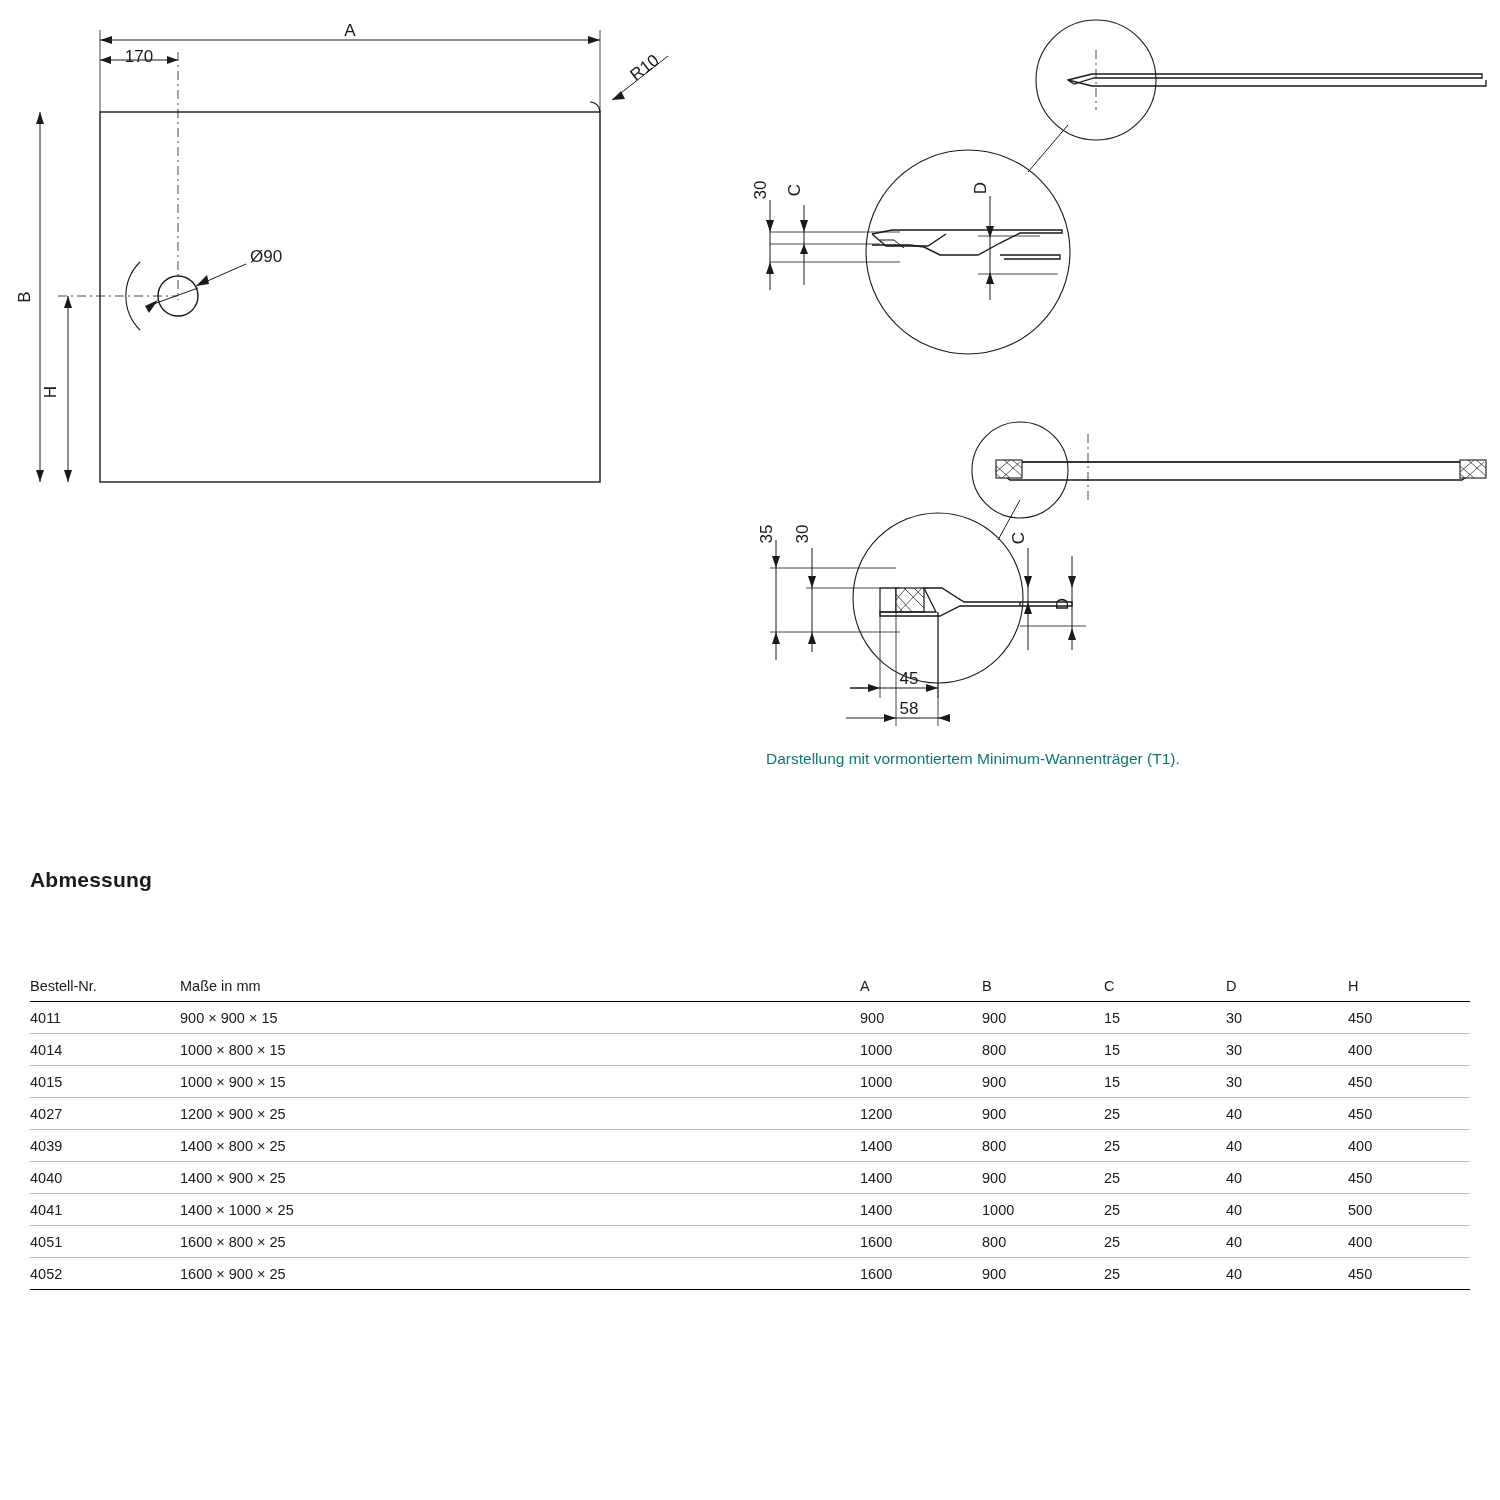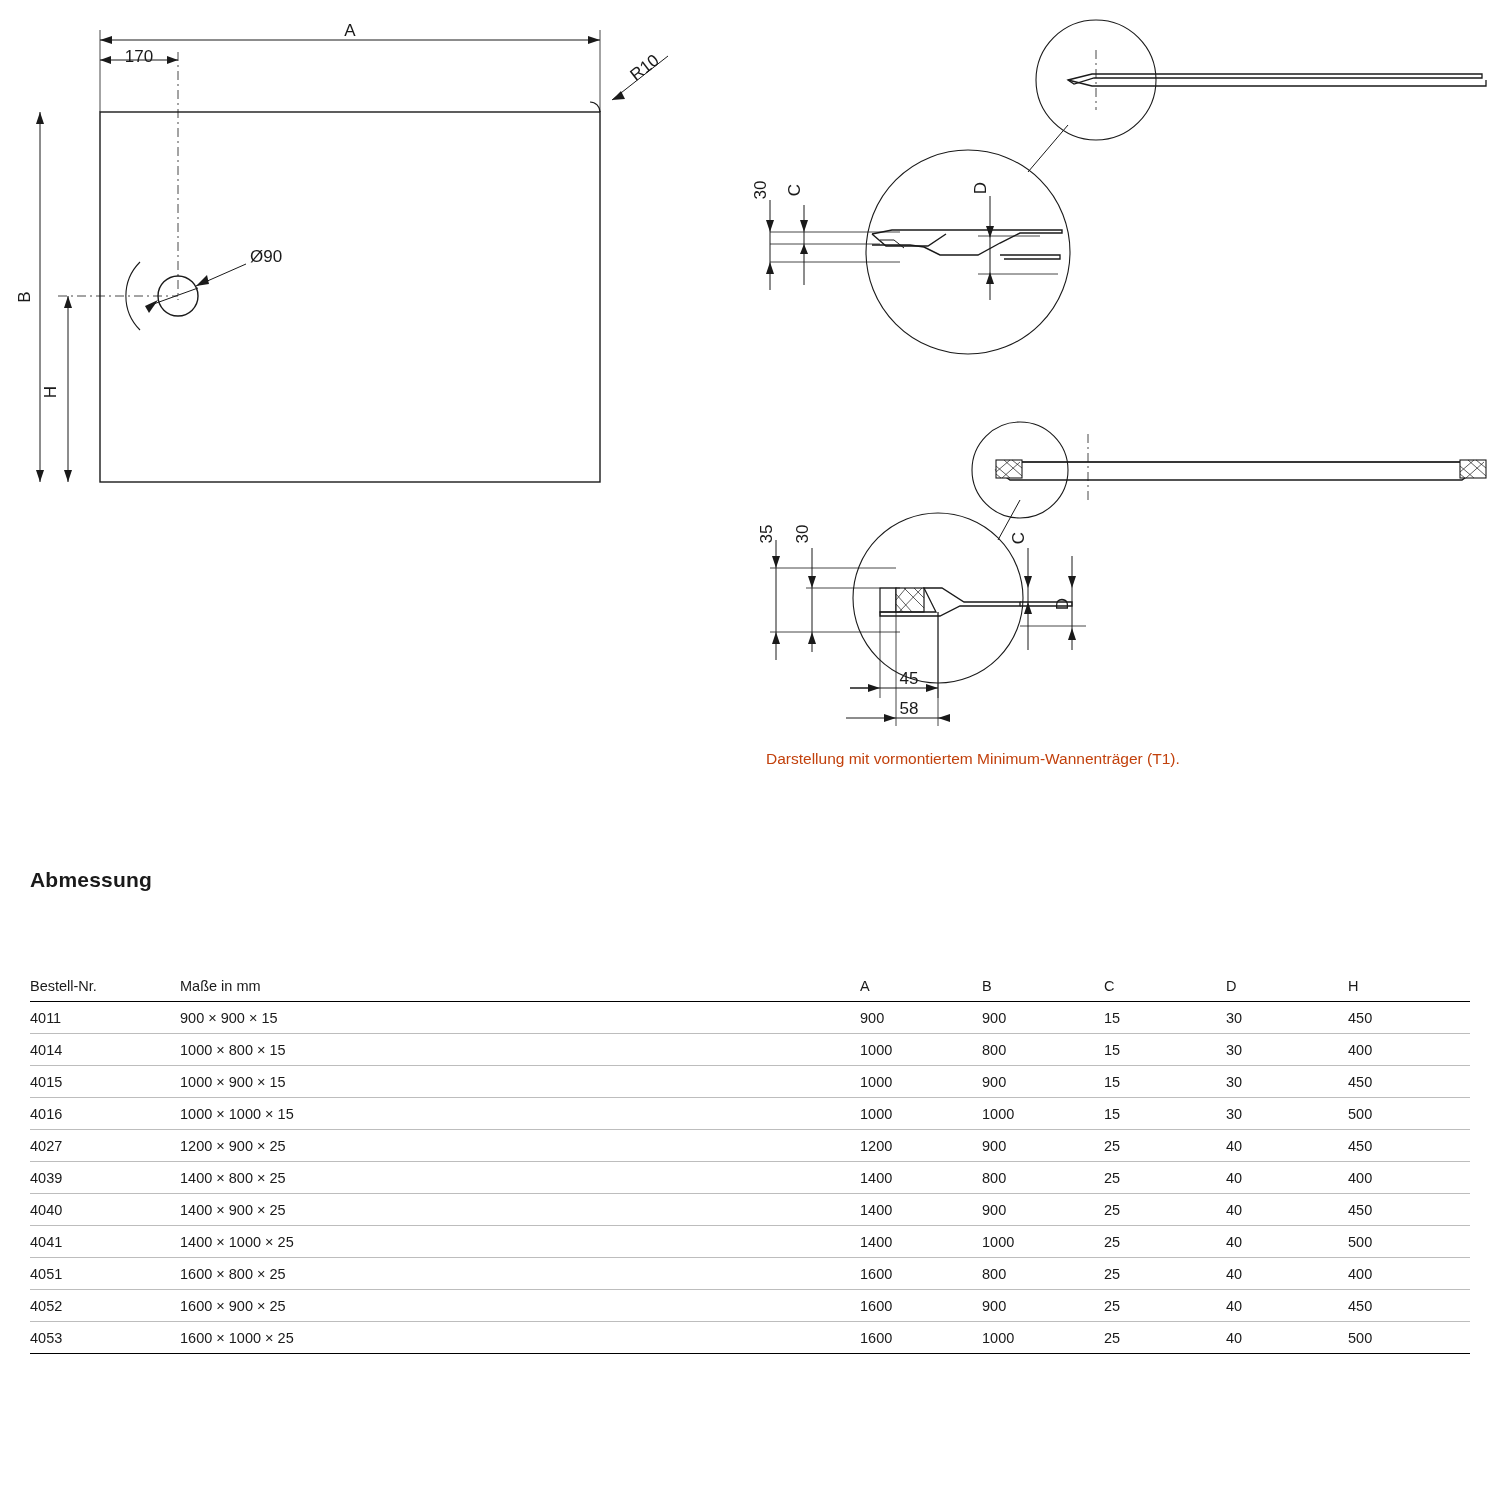--- a/index.html
+++ b/index.html
@@ -20,21 +20,21 @@
     left: 0;
     top: 0;
     width: 1500px;
     height: 820px;
   }
   .caption {
     position: absolute;
     left: 766px;
     top: 750px;
     font-size: 15.5px;
-    color: #c2410c;
+    color: #0f766e;
     white-space: nowrap;
   }
   .section-title {
     position: absolute;
     left: 30px;
     top: 868px;
     font-size: 21px;
     font-weight: bold;
     letter-spacing: 0.2px;
   }
@@ -286,29 +286,20 @@
       <tr>
         <td class="col-nr">4015</td>
         <td class="col-mass">1000 × 900 × 15</td>
         <td class="col-v">1000</td>
         <td class="col-v">900</td>
         <td class="col-v">15</td>
         <td class="col-v">30</td>
         <td class="col-v">450</td>
       </tr>
       <tr>
-        <td class="col-nr">4016</td>
-        <td class="col-mass">1000 × 1000 × 15</td>
-        <td class="col-v">1000</td>
-        <td class="col-v">1000</td>
-        <td class="col-v">15</td>
-        <td class="col-v">30</td>
-        <td class="col-v">500</td>
-      </tr>
-      <tr>
         <td class="col-nr">4027</td>
         <td class="col-mass">1200 × 900 × 25</td>
         <td class="col-v">1200</td>
         <td class="col-v">900</td>
         <td class="col-v">25</td>
         <td class="col-v">40</td>
         <td class="col-v">450</td>
       </tr>
       <tr>
         <td class="col-nr">4039</td>
@@ -348,23 +339,14 @@
       </tr>
       <tr>
         <td class="col-nr">4052</td>
         <td class="col-mass">1600 × 900 × 25</td>
         <td class="col-v">1600</td>
         <td class="col-v">900</td>
         <td class="col-v">25</td>
         <td class="col-v">40</td>
         <td class="col-v">450</td>
       </tr>
-      <tr>
-        <td class="col-nr">4053</td>
-        <td class="col-mass">1600 × 1000 × 25</td>
-        <td class="col-v">1600</td>
-        <td class="col-v">1000</td>
-        <td class="col-v">25</td>
-        <td class="col-v">40</td>
-        <td class="col-v">500</td>
-      </tr>
     </tbody>
 </table>
 
 </body></html>

